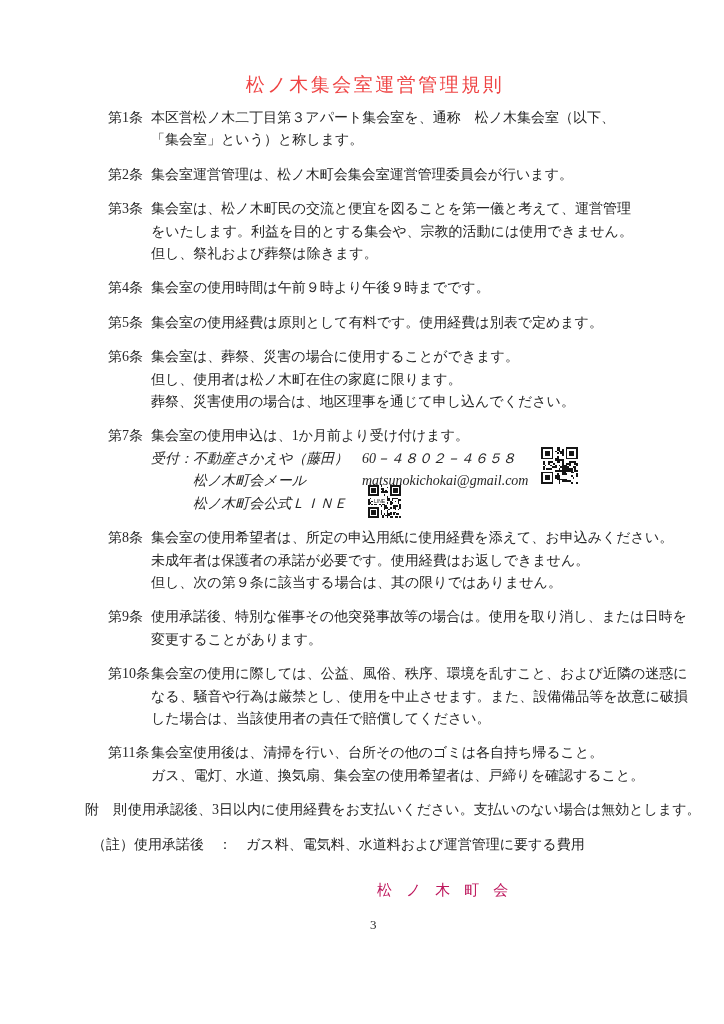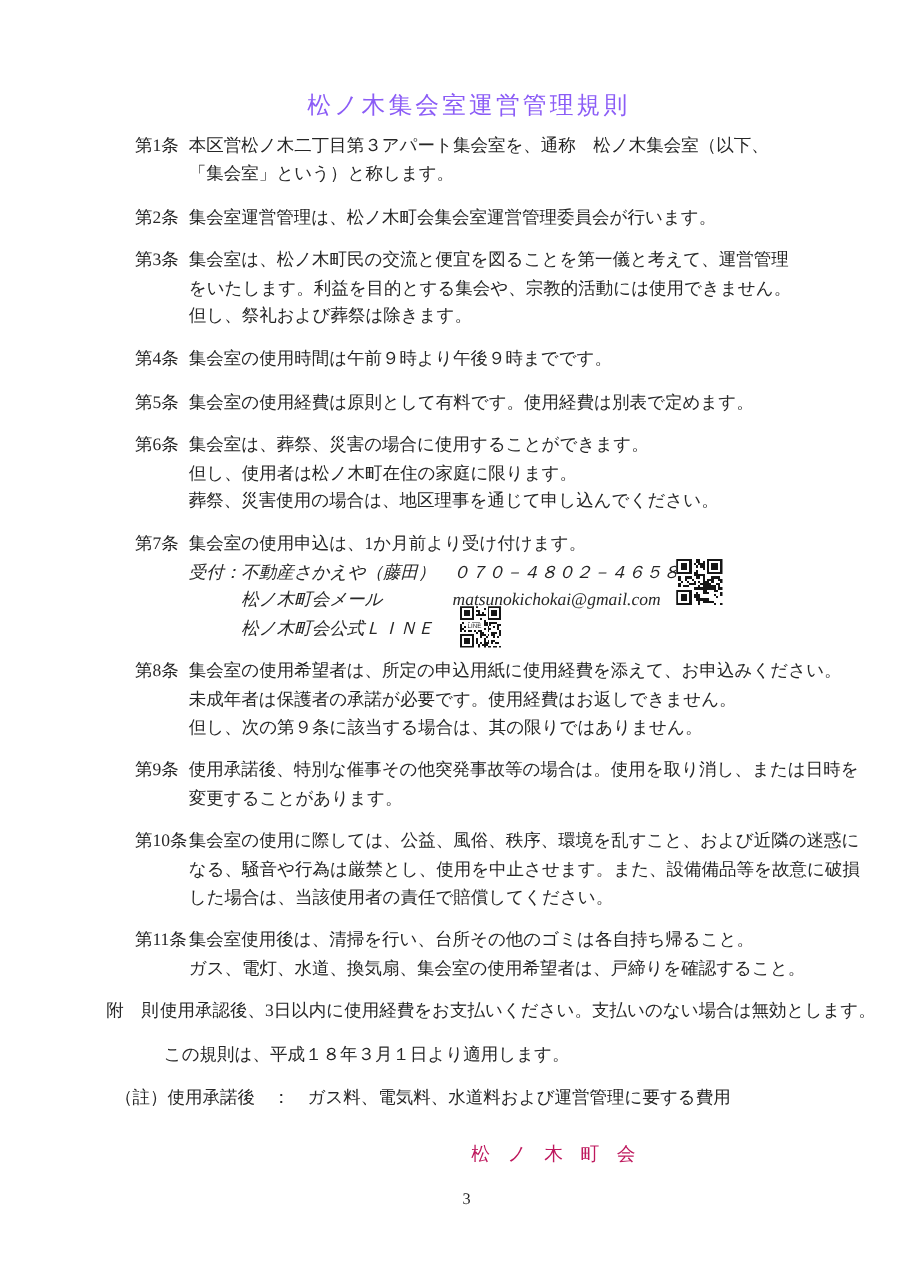--- a/index.html
+++ b/index.html
@@ -11,21 +11,21 @@
     color:#262626;
     font-family:"Liberation Serif","DejaVu Serif",serif;
   }
   .title{
     padding-top:71px;
     padding-left:26px;
     text-align:center;
     font-size:19px;
     line-height:27px;
     letter-spacing:2.5px;
-    color:#8b5cf6;
+    color:#ef4444;
   }
   #articles{margin-top:9px;padding-left:23px;}
   .article{
     display:flex;
     margin:0 0 12px 85px;
     font-size:14px;
   }
   .article .label{
     min-width:43px;
     line-height:22.4px;
@@ -122,21 +122,21 @@
           <div class="line">但し、使用者は松ノ木町在住の家庭に限ります。</div>
           <div class="line">葬祭、災害使用の場合は、地区理事を通じて申し込んでください。</div>
         </div>
       </div>
       <div class="article">
         <span class="label">第7条</span>
         <div class="body">
           <div class="line">集会室の使用申込は、1か月前より受け付けます。</div>
           <div class="contact-row line">
             <span class="c-label">受付：不動産さかえや（藤田）</span>
-            <span class="c-value">０７０－４８０２－４６５８</span>
+            <span class="c-value">60－４８０２－４６５８</span>
           </div>
           <div class="contact-row line indent">
             <span class="c-label">松ノ木町会メール</span>
             <span class="c-value">matsunokichokai@gmail.com</span>
           </div>
           <div class="contact-row line indent">
             <span class="c-label">松ノ木町会公式ＬＩＮＥ</span>
             <span class="c-value"></span>
           </div>
           <div class="qr qr1">
@@ -419,20 +419,19 @@
       </div>
     </div>
 
   <div class="article supplement">
     <span class="label">附　則</span>
     <div class="body">
       <div class="line">使用承認後、3日以内に使用経費をお支払いください。支払いのない場合は無効とします。</div>
     </div>
   </div>
 
-  <div class="line effective">この規則は、平成１８年３月１日より適用します。</div>
 
   <div class="line note">（註）使用承諾後　：　ガス料、電気料、水道料および運営管理に要する費用</div>
 
   <div class="signature">松ノ木町会</div>
 
   <div class="page-number">3</div>
 </div>
 
 </body></html>

